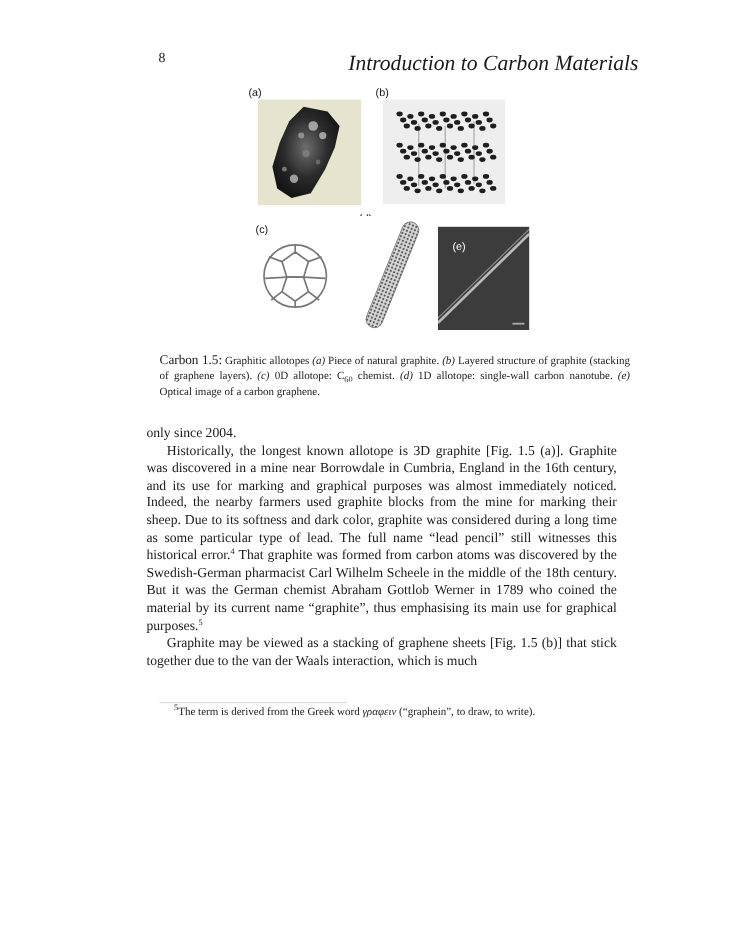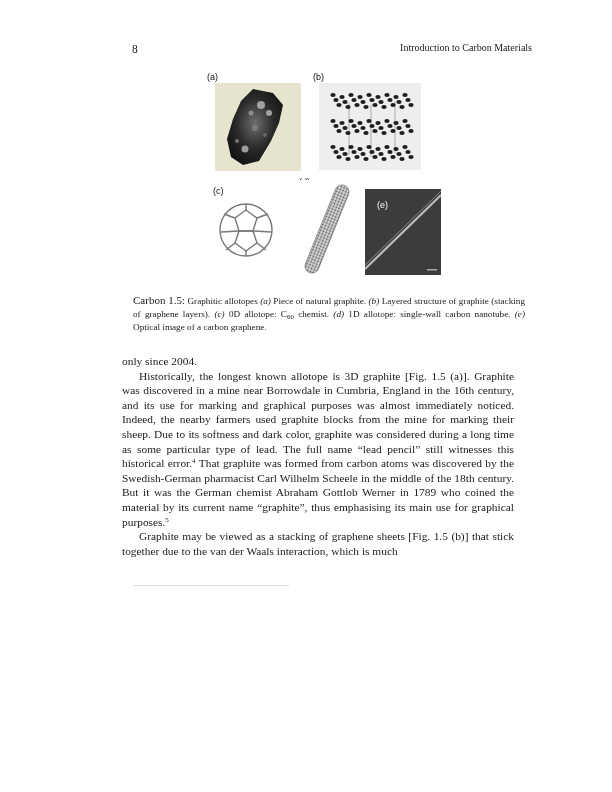--- a/index.html
+++ b/index.html
@@ -1,20 +1,20 @@
 <!DOCTYPE html>
 <html><head>
 <meta charset="utf-8">
 <style>
   html, body { margin: 0; padding: 0; background: #ffffff; }
   body { width: 612px; height: 792px; position: relative; overflow: hidden;
          font-family: "DejaVu Serif", "Liberation Serif", serif; color: #1a1a1a; }
   .abs { position: absolute; }
   .header-num { left: 132px; top: 43px; font-size: 11.5px; font-family: "Liberation Serif", serif; }
-  .header-title { right: 80px; top: 42px; font-size: 10px; font-family: "Liberation Serif", serif; }
+  .header-title { right: 80px; top: 42px; font-size: 18px; font-style: italic; font-family: "Liberation Serif", serif; }
   .panel-label { font-family: "Liberation Sans", sans-serif; font-size: 9px; color: #111; }
   .lbl-white { color: #ffffff; }
   .img-box { position: absolute; overflow: hidden; }
   .caption { left: 133px; top: 294px; width: 392px; font-family: "Liberation Serif", serif;
              font-size: 9.2px; line-height: 13.2px; text-align: justify; }
   .caption .fig-label { font-size: 11px; }
   .body-text { left: 122px; top: 354px; width: 392px; font-family: "Liberation Serif", serif;
                font-size: 11.4px; line-height: 14.6px; text-align: justify; }
   .body-text p { margin: 0; }
   .body-text p.indent { text-indent: 17px; }
@@ -202,13 +202,14 @@
 </div>
 
 <div class="abs body-text">
   <p>only since 2004.</p>
   <p class="indent"><span>Historically, the longest known allotope is 3D graphite [Fig. 1.5 (a)]. Graphite was discovered in a mine near Borrowdale in Cumbria, England in the 16th century, and its use for marking and graphical purposes was almost immediately noticed. Indeed, the nearby farmers used graphite blocks from the mine for marking their sheep. Due to its softness and dark color, graphite was considered during a long time as some particular type of lead. The full name “lead pencil” still witnesses this historical error.</span><sup>4</sup><span> That graphite was formed from carbon atoms was discovered by the Swedish-German pharmacist Carl Wilhelm Scheele in the middle of the 18th century. But it was the German chemist Abraham Gottlob Werner in 1789 who coined the material by its current name “graphite”, thus emphasising its main use for graphical purposes.</span><sup>5</sup></p>
   <p class="indent">Graphite may be viewed as a stacking of graphene sheets [Fig. 1.5 (b)] that stick together due to the van der Waals interaction, which is much</p>
 </div>
 
 <div class="abs fn-rule"></div>
 <div class="abs footnotes">
+  <p><sup>5</sup><span>The term is derived from the Greek word </span><em>γραφειν</em><span> (“graphein”, to draw, to write).</span></p>
 </div>
 
 </body></html>

